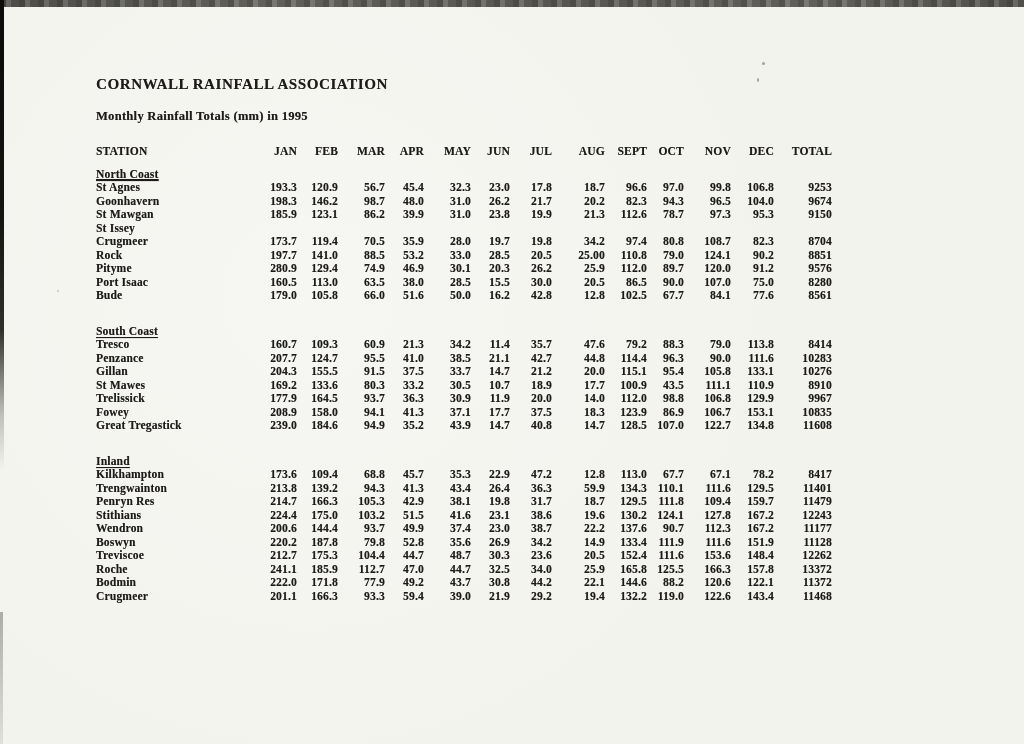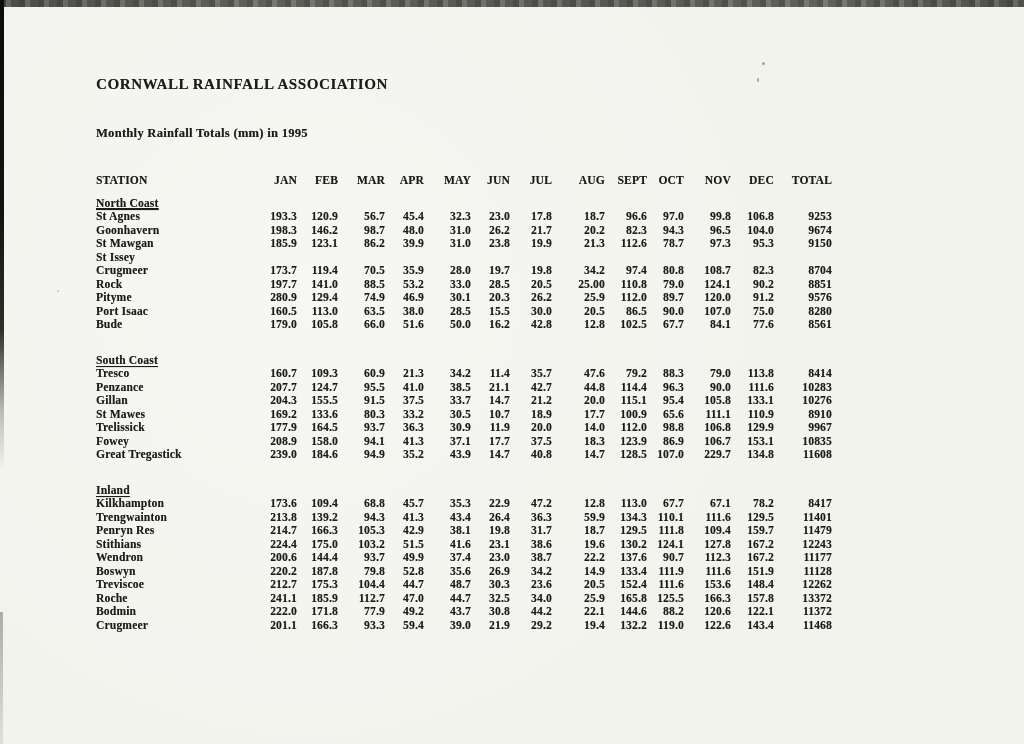--- a/index.html
+++ b/index.html
@@ -57,28 +57,28 @@
     left: 96px; top: 76px;
     color: #1d1b19;
   }
   .doc-title {
     font-size: 15px;
     font-weight: bold;
     letter-spacing: 0.6px;
     text-shadow: 0.2px 0.2px 0.4px rgba(45,40,35,0.55);
   }
   .doc-subtitle {
-    margin-top: 33px;
+    margin-top: 16px;
     font-size: 12.5px;
     font-weight: bold;
     letter-spacing: 0.3px;
     text-shadow: 0.2px 0.2px 0.4px rgba(45,40,35,0.55);
   }
   table.rain-table {
-    margin-top: 33px;
+    margin-top: 21px;
     border-collapse: collapse;
     table-layout: fixed;
     width: 736px;
   }
   .rain-table th, .rain-table td {
     font-size: 11.5px;
     font-weight: bold;
     padding: 0;
     text-align: right;
     white-space: nowrap;
@@ -353,21 +353,21 @@
             <td class="station">St Mawes</td>
             <td>169.2</td>
             <td>133.6</td>
             <td>80.3</td>
             <td>33.2</td>
             <td>30.5</td>
             <td>10.7</td>
             <td>18.9</td>
             <td>17.7</td>
             <td>100.9</td>
-            <td>65.6</td>
+            <td>43.5</td>
             <td>111.1</td>
             <td>110.9</td>
             <td>8910</td>
           </tr>
           <tr>
             <td class="station">Trelissick</td>
             <td>177.9</td>
             <td>164.5</td>
             <td>93.7</td>
             <td>36.3</td>
@@ -402,21 +402,21 @@
             <td>239.0</td>
             <td>184.6</td>
             <td>94.9</td>
             <td>35.2</td>
             <td>43.9</td>
             <td>14.7</td>
             <td>40.8</td>
             <td>14.7</td>
             <td>128.5</td>
             <td>107.0</td>
-            <td>229.7</td>
+            <td>122.7</td>
             <td>134.8</td>
             <td>11608</td>
           </tr>
           <tr class="section-row">
             <td colspan="14" class="station"><span class="section-title">Inland</span></td>
           </tr>
           <tr>
             <td class="station">Kilkhampton</td>
             <td>173.6</td>
             <td>109.4</td>

